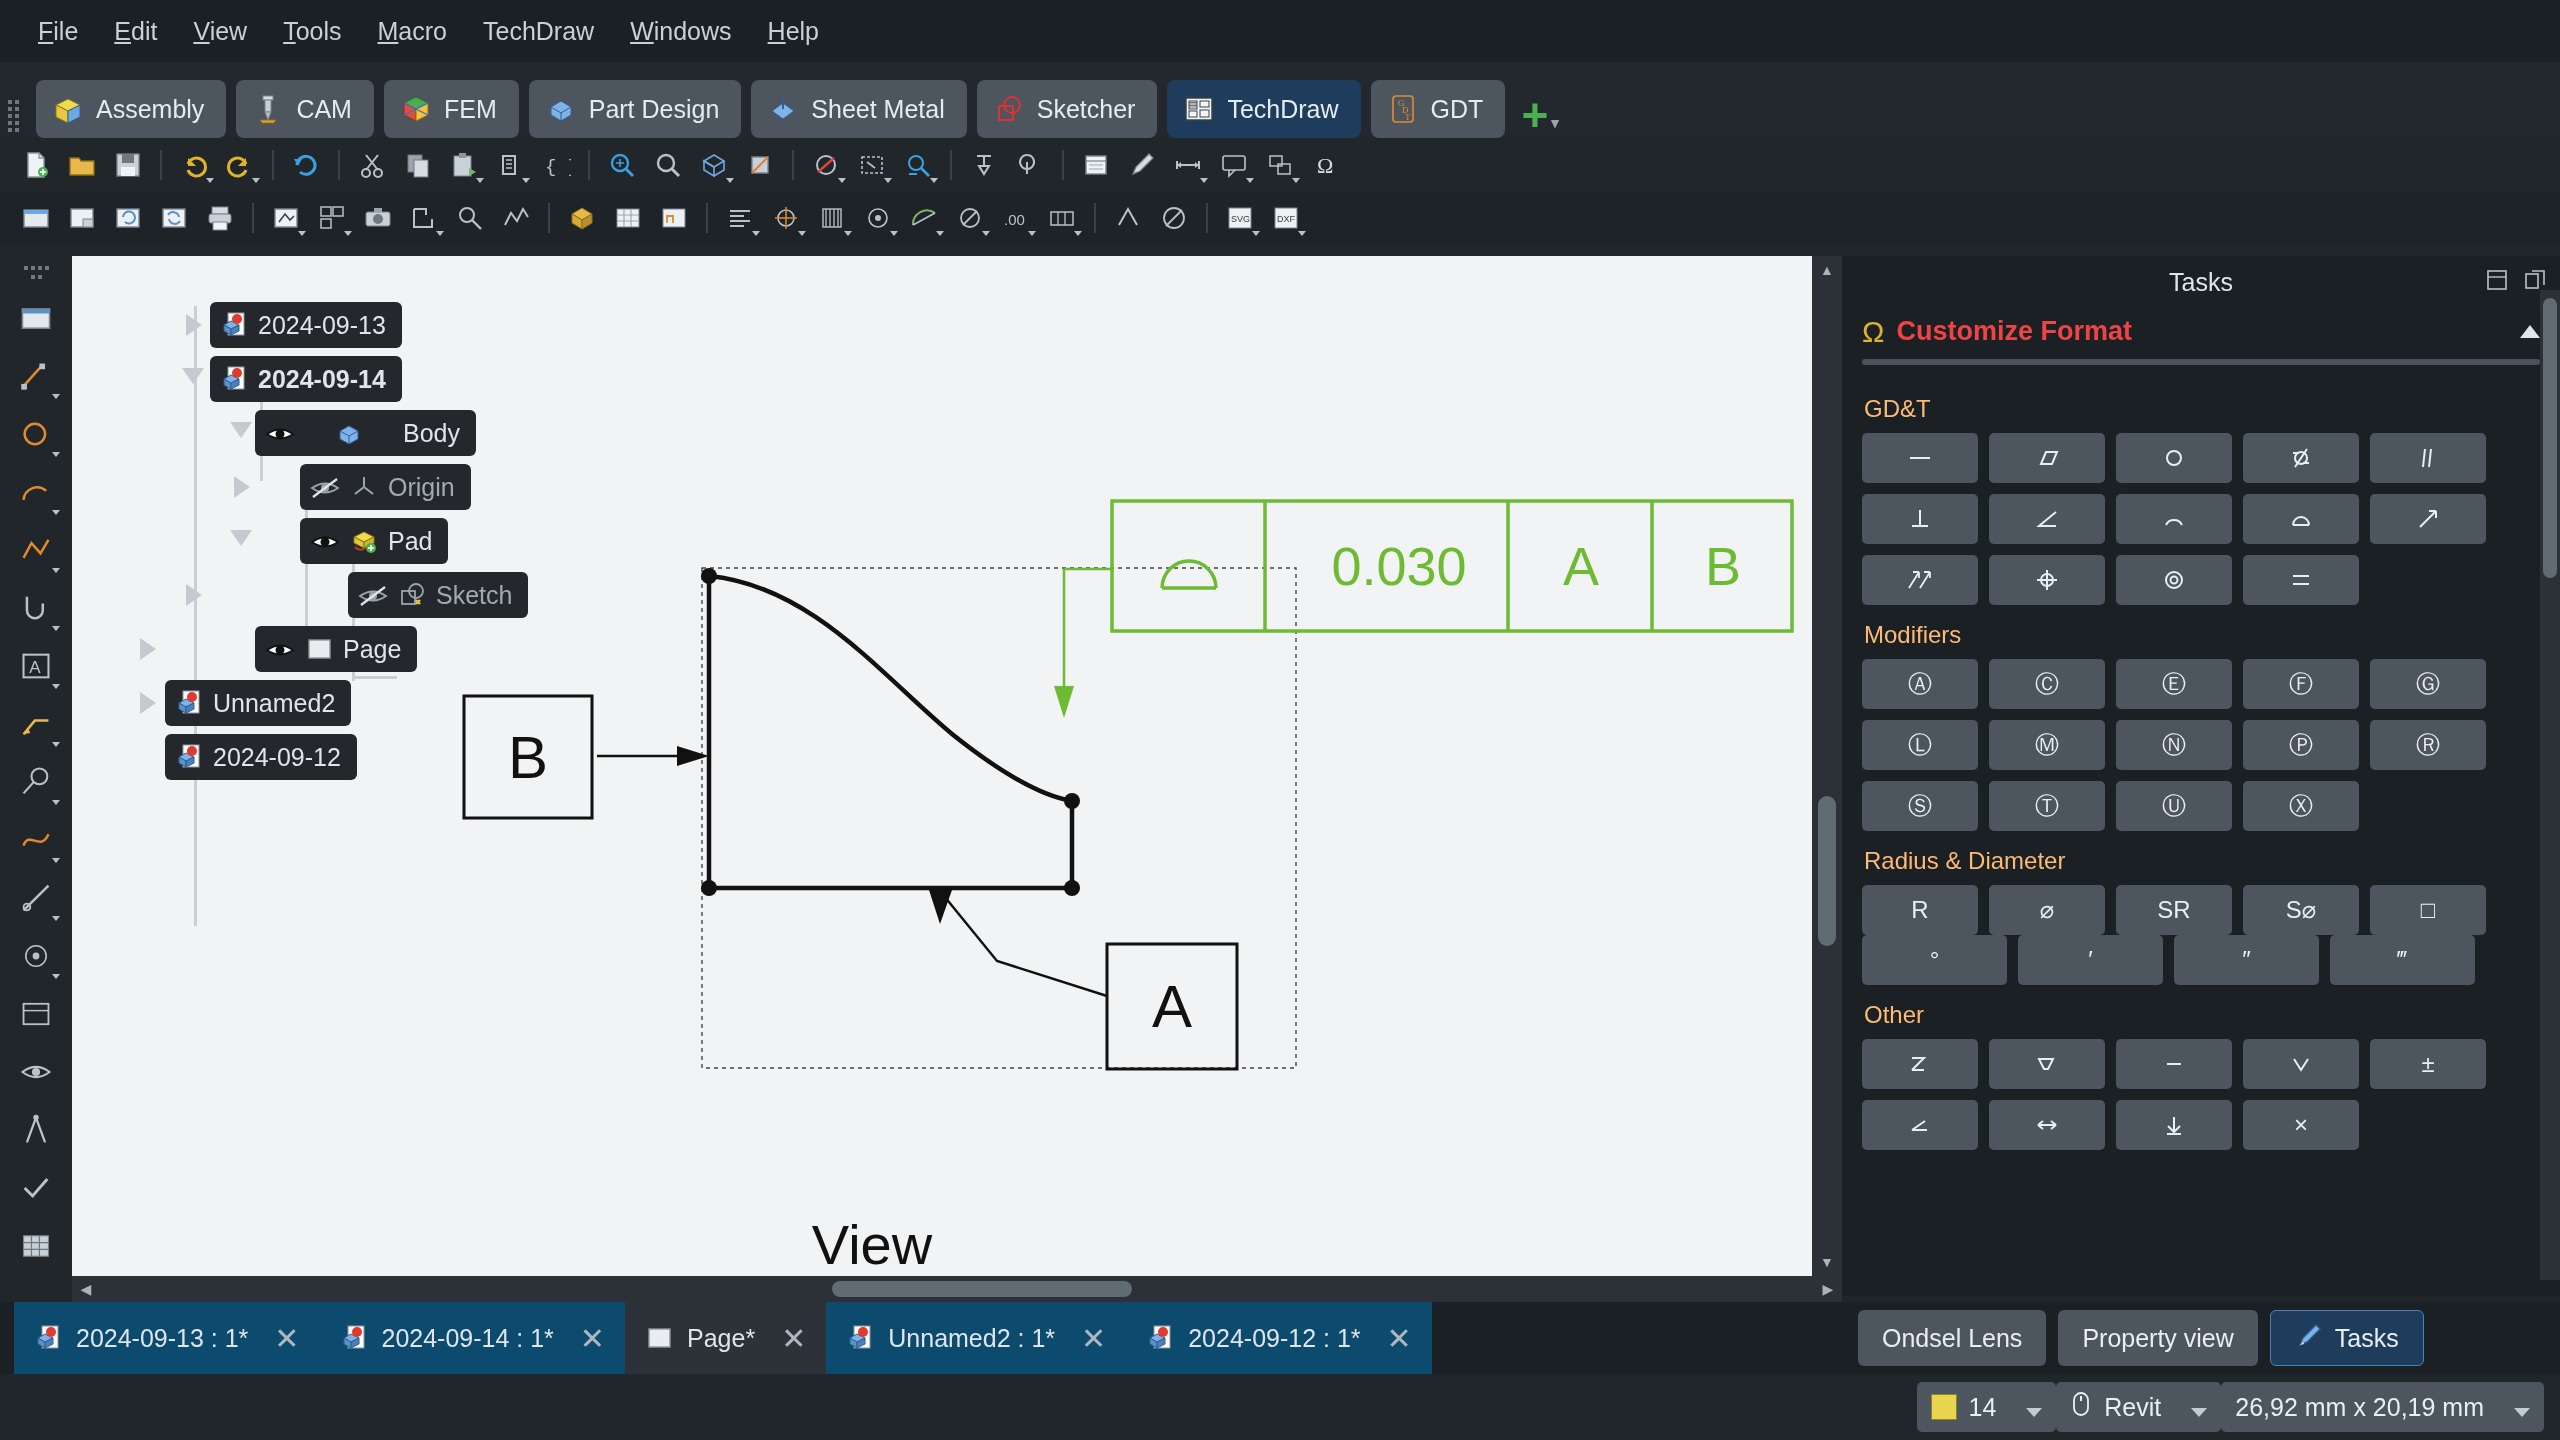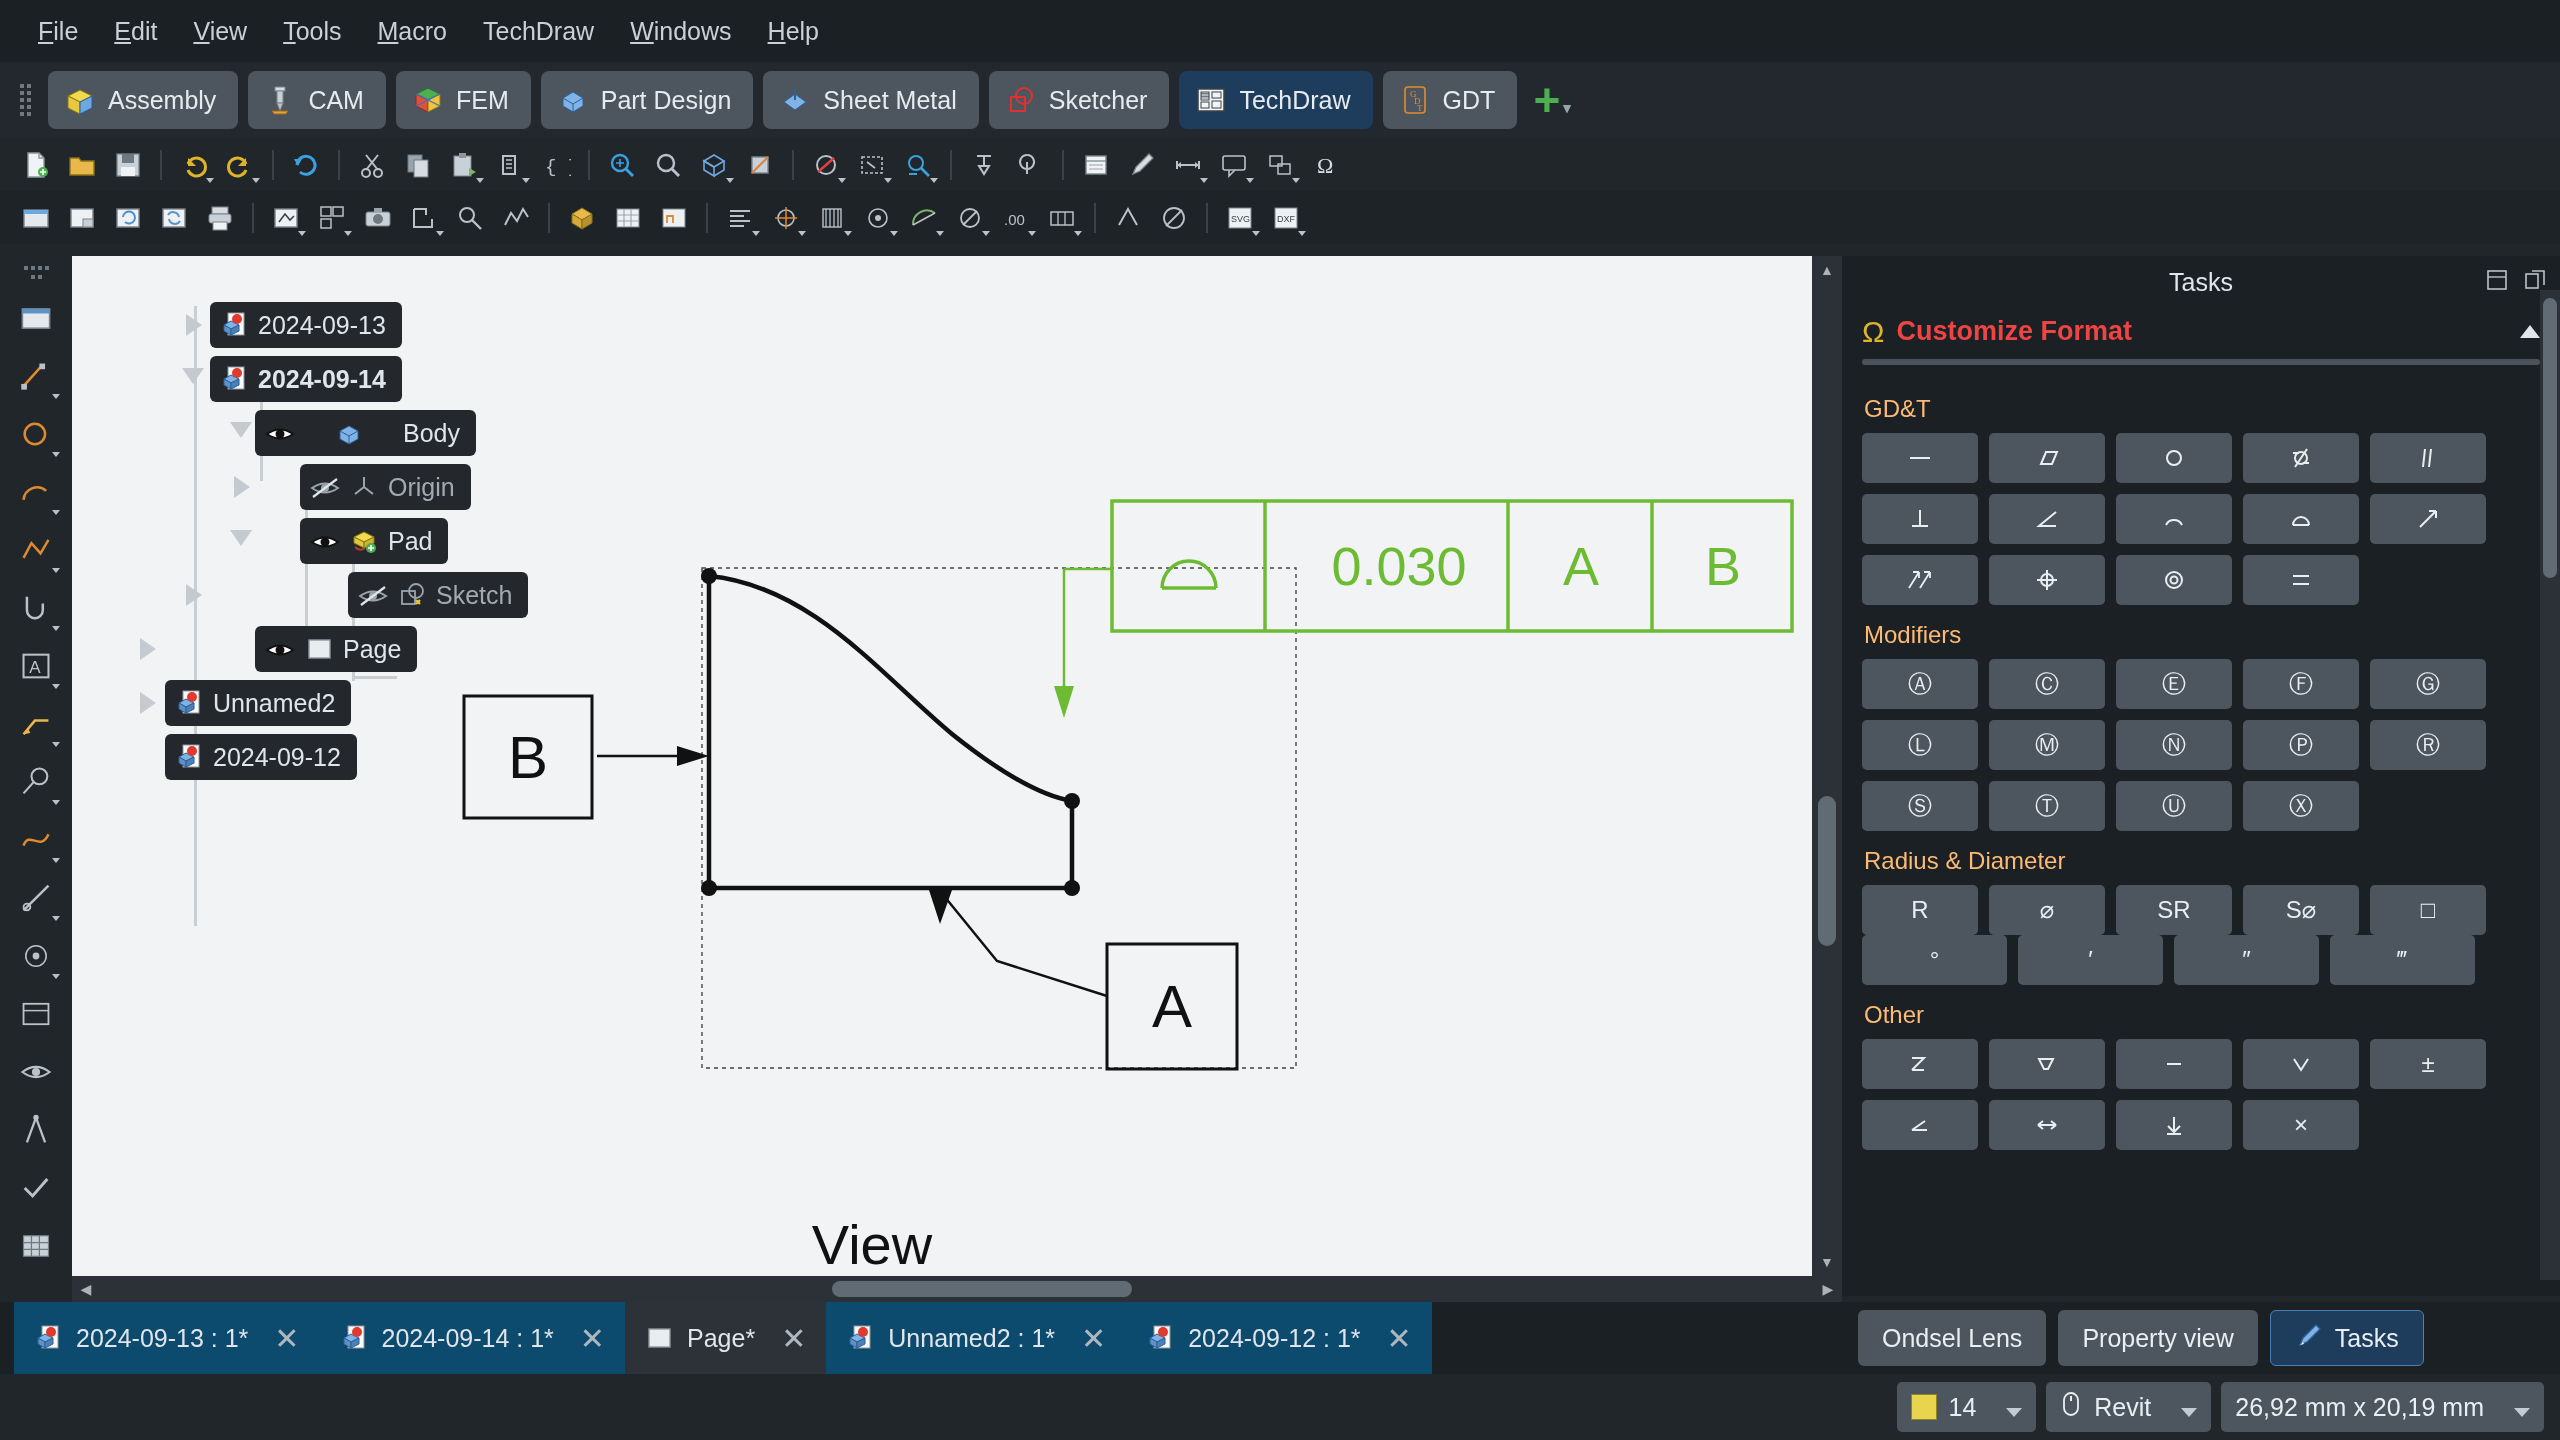--- a/index.html
+++ b/index.html
@@ -18,21 +18,21 @@
   }
   .menu-item {
     color: #c9d1d6; font-size: 25px; padding: 6px 18px; cursor: default;
     position: relative;
   }
   .menu-item .mn { text-decoration: underline; }
 
   
   .wbbar {
     position: absolute; top: 62px; left: 0; width: 2560px; height: 76px;
-    background: #22282e; display: flex; align-items: center; padding-left: 20px; gap: 10px;
+    background: #22282e; display: flex; align-items: flex-end; padding-left: 8px; gap: 10px;
   }
   .grip { width: 14px; height: 44px; display: flex; flex-wrap: wrap; align-content: center; gap: 3px 3px; margin-right: 4px; }
   .grip i { width: 4px; height: 4px; background: #6d7880; display: block; }
   .wb-btn {
     height: 58px; min-width: 60px; background: #4d565e; border-radius: 8px;
     display: flex; align-items: center; gap: 12px; padding: 0 22px 0 16px;
     color: #e6ebef; font-size: 25px; cursor: pointer;
   }
   .wb-btn.active { background: #1e3c5c; }
   .wb-ico { width: 32px; height: 32px; flex: 0 0 32px; position: relative; }
@@ -148,21 +148,21 @@
   .pbtns { position:absolute; left:1842px; top:1302px; width:718px; height:72px;
     background:#1b2025; display:flex; align-items:center; gap:12px; padding-left:16px;}
   .pbtn { height:56px; background:#4d565e; border-radius:6px; color:#e9eef2; font-size:25px;
     display:flex; align-items:center; gap:10px; padding: 0 24px; cursor:pointer; }
   .pbtn.active { background:#1e3c5c; border:1px solid #4a82b8; }
 
   
   .statusbar {
     position: absolute; left: 0; top: 1374px; width: 2560px; height: 66px;
     background: #21262b; display:flex; align-items:center; justify-content:flex-end;
-    gap: 10px; padding-right: 16px;
+    gap: 0; padding-right: 16px;
   }
   .sbox { height:50px; background:#4d565e; border-radius:5px; color:#e9eef2; font-size:25px;
     display:flex; align-items:center; gap:12px; padding: 0 14px; cursor:pointer; }
   .sbox .dncaret { width:0;height:0;border-left:8px solid transparent;border-right:8px solid transparent;
     border-top:9px solid #c3cbd2; margin-left:18px; margin-top:10px; }
   .swatch { width:26px;height:26px;background:#e8d44d;border:1px solid #8d8429; }
 </style>
 </head>
 <body>
 

